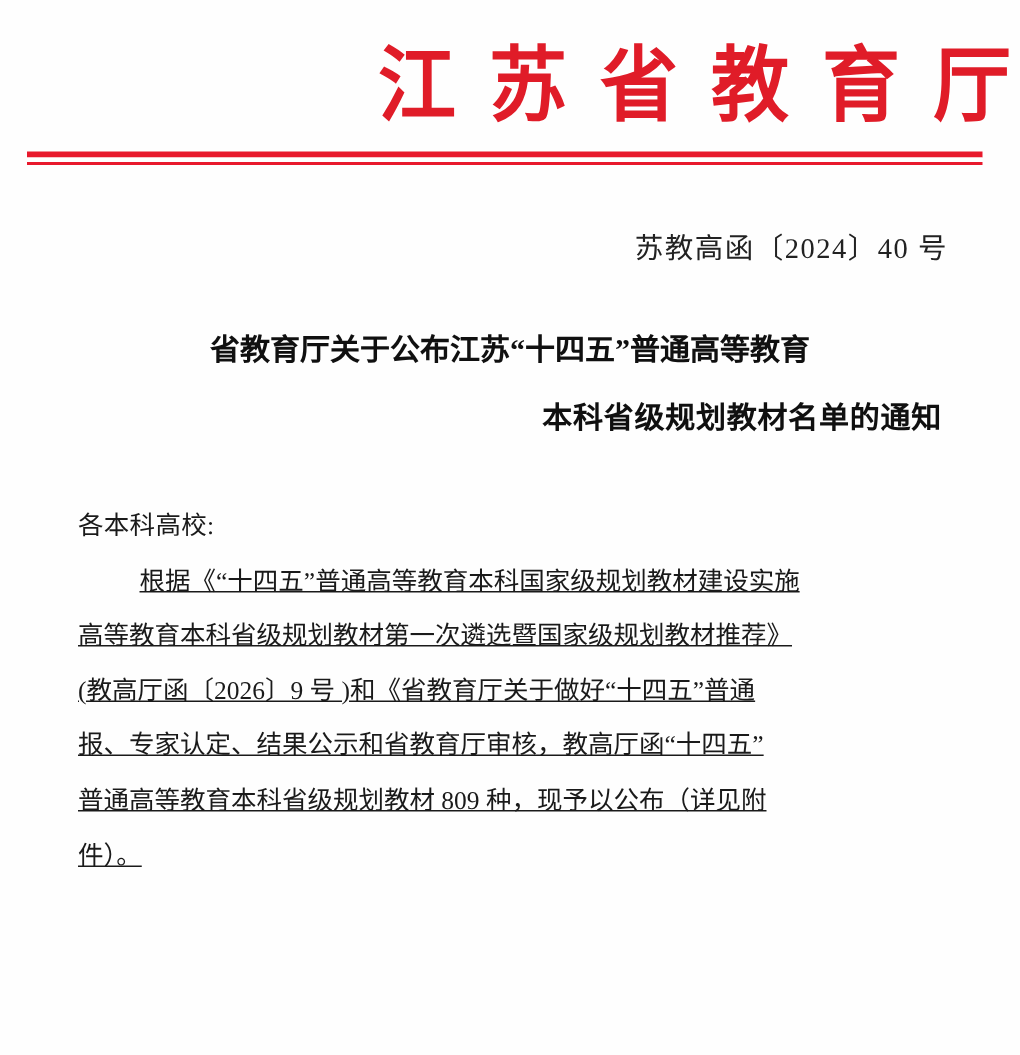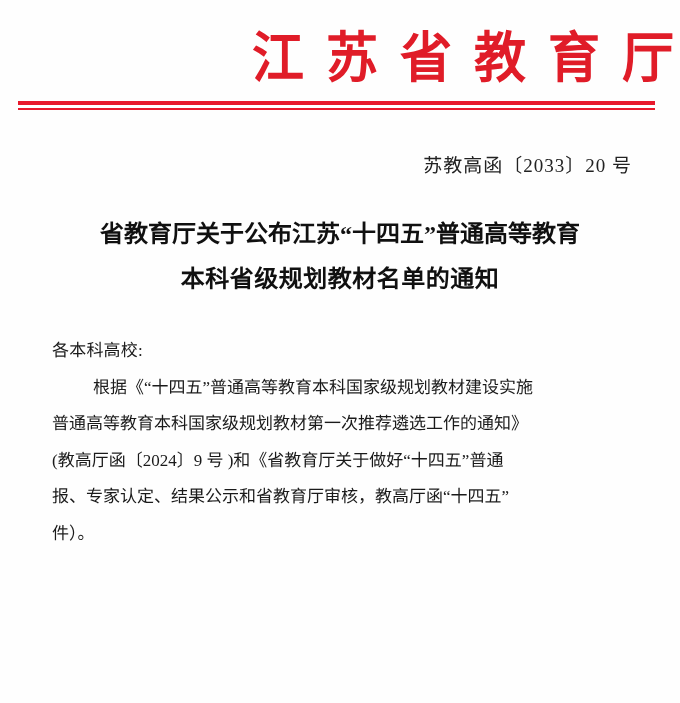--- a/index.html
+++ b/index.html
@@ -80,36 +80,37 @@
     font-family: "Liberation Serif", "DejaVu Serif", serif;
   }
 
   
   .doc-title {
     position: absolute;
     left: 52px;
     top: 212px;
     width: 576px;
     text-align: center;
-    font-size: 24px;
+    font-size: 20px;
     font-weight: bold;
     color: #101010;
     line-height: 45px;
     letter-spacing: 0.3px;
     font-family: "Liberation Serif", "DejaVu Serif", serif;
   }
   .doc-title .tline {
     display: block;
     white-space: nowrap;
   }
   .doc-title .tline-1 {
     letter-spacing: 0px;
   }
   .doc-title .tline-2 {
     letter-spacing: 0.5px;
+    text-align: right;
   }
 
   
   .body-block {
     position: absolute;
     left: 52px;
     top: 333px;
     width: 590px;
     font-size: 17px;
     color: #1a1a1a;
@@ -118,49 +119,51 @@
   }
   .salutation {
     display: block;
     white-space: nowrap;
     letter-spacing: 0.2px;
   }
   .body-line {
     display: block;
     white-space: nowrap;
     letter-spacing: 0px;
+    text-decoration: underline;
   }
   .body-line.indent {
     text-indent: 41px;
   }
 </style>
 </head>
 <body>
 
 <div class="page">
 
   <div class="letterhead">
     <span class="letterhead-title">江苏省教育厅</span>
   </div>
 
   <div class="rule-group">
     <div class="rule-thick"></div>
     <div class="rule-gap"></div>
     <div class="rule-thin"></div>
   </div>
 
-  <div class="doc-number">苏教高函〔2033〕20 号</div>
+  <div class="doc-number">苏教高函〔2024〕40 号</div>
 
   <div class="doc-title">
     <span class="tline tline-1">省教育厅关于公布江苏“十四五”普通高等教育</span>
     <span class="tline tline-2">本科省级规划教材名单的通知</span>
   </div>
 
   <div class="body-block">
     <span class="salutation">各本科高校:</span>
     <span class="body-line indent">根据《“十四五”普通高等教育本科国家级规划教材建设实施</span>
-    <span class="body-line">普通高等教育本科国家级规划教材第一次推荐遴选工作的通知》</span>
-    <span class="body-line">(教高厅函〔2024〕9 号 )和《省教育厅关于做好“十四五”普通</span>
+    <span class="body-line">高等教育本科省级规划教材第一次遴选暨国家级规划教材推荐》</span>
+    <span class="body-line">(教高厅函〔2026〕9 号 )和《省教育厅关于做好“十四五”普通</span>
     <span class="body-line">报、专家认定、结果公示和省教育厅审核，教高厅函“十四五”</span>
+    <span class="body-line">普通高等教育本科省级规划教材 809 种，现予以公布（详见附</span>
     <span class="body-line">件）。</span>
   </div>
 
 </div>
 
 </body></html>

